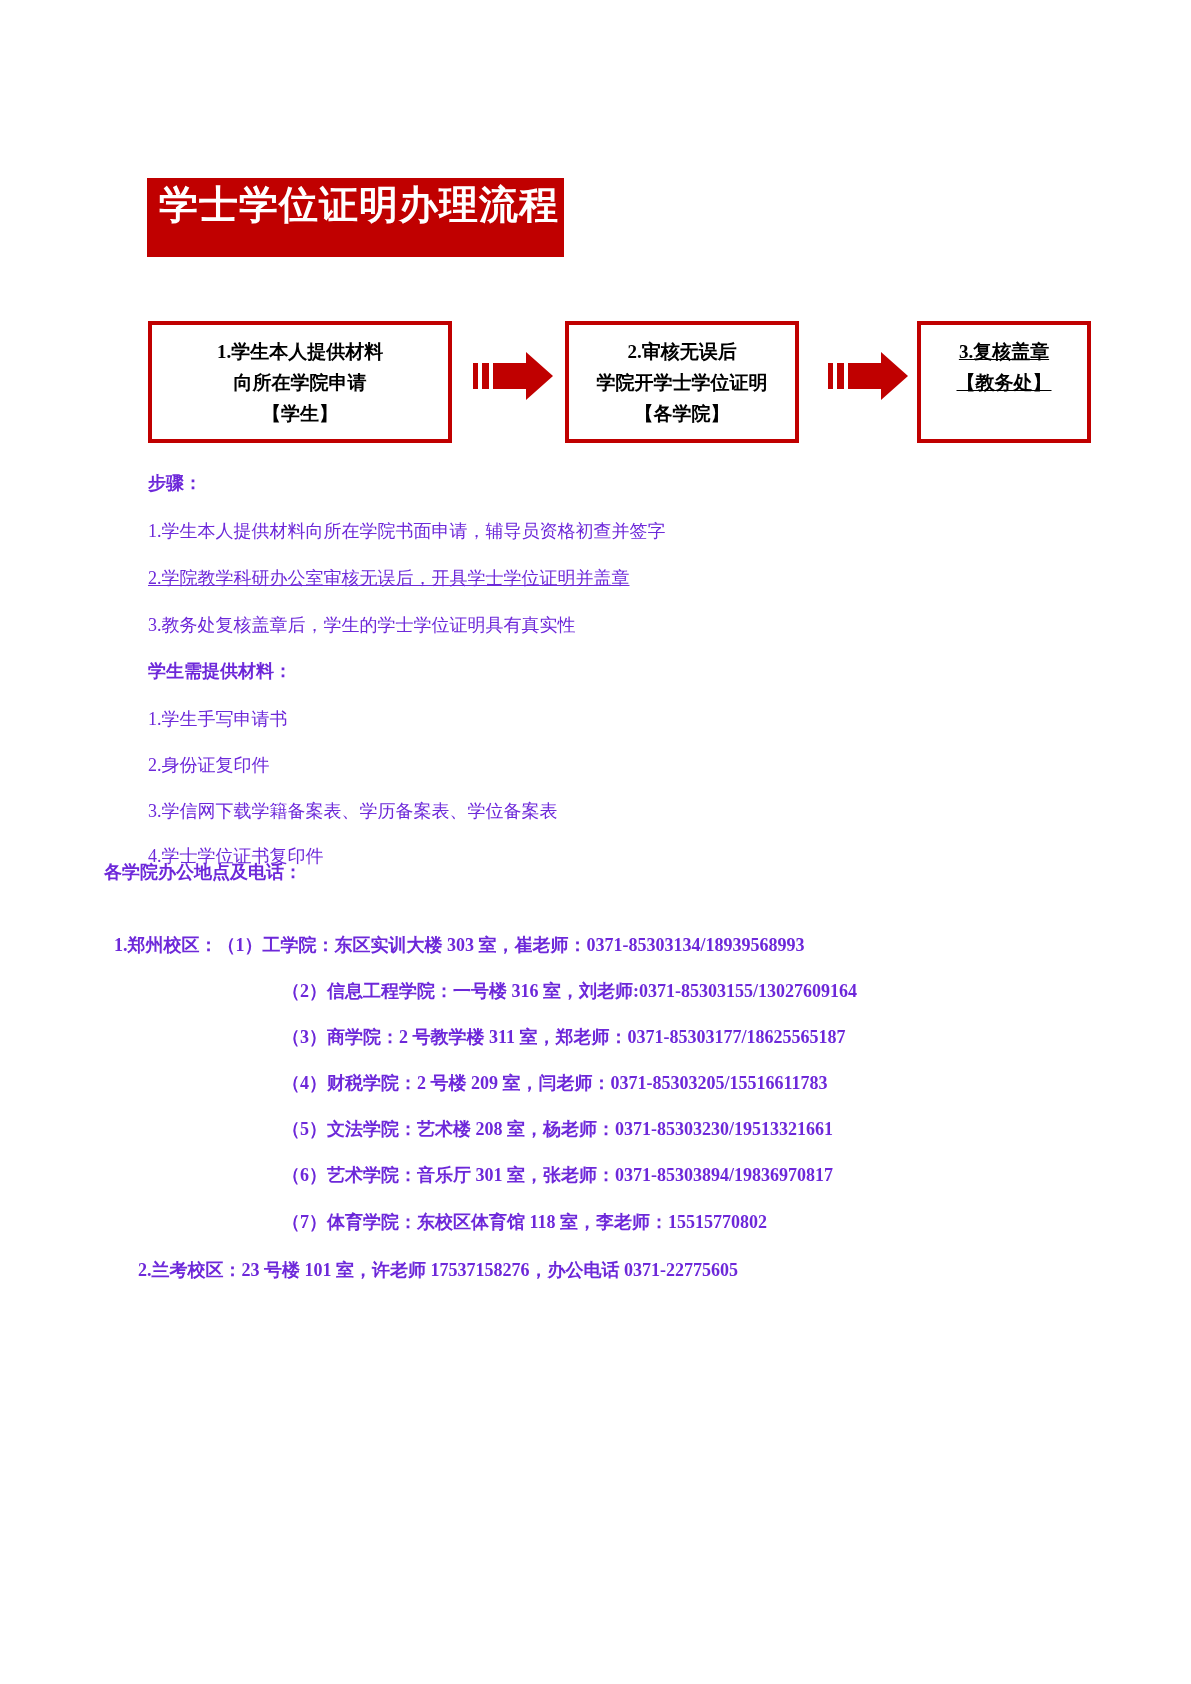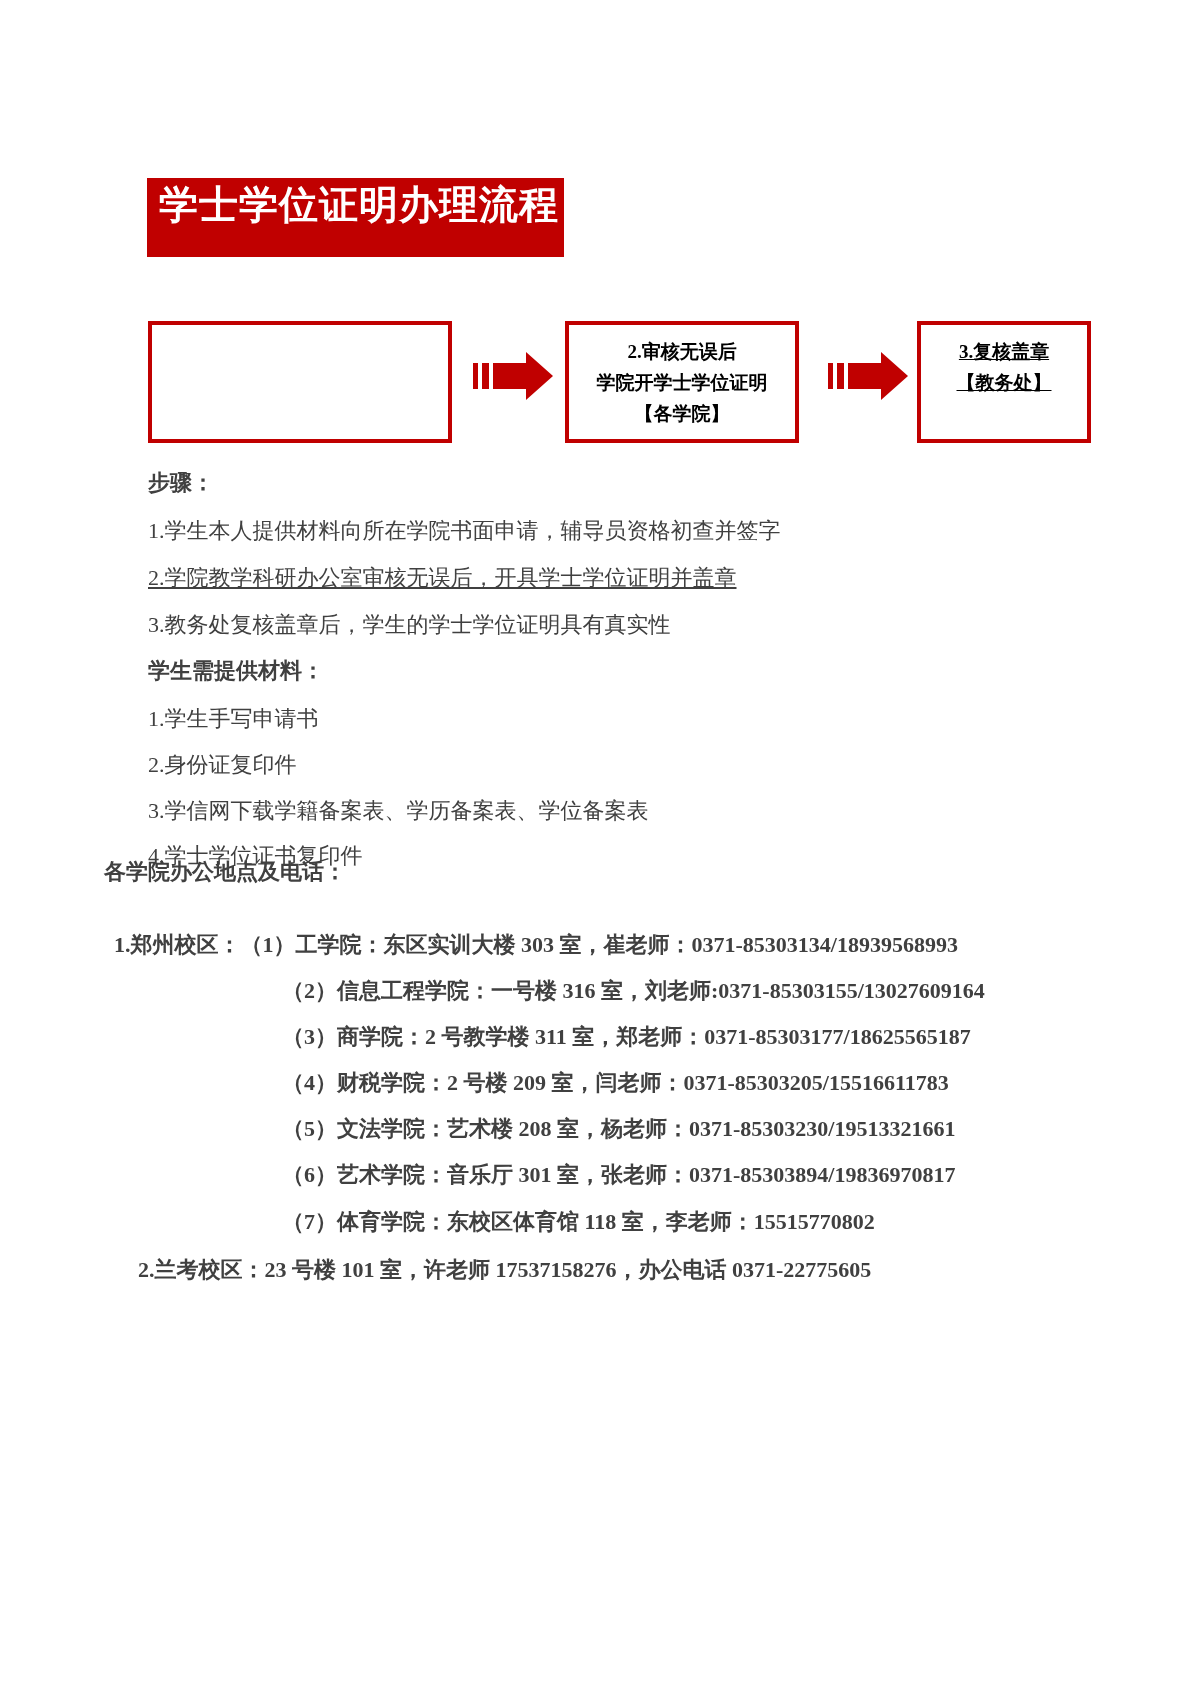--- a/index.html
+++ b/index.html
@@ -45,22 +45,22 @@
   .arrow {
     position: absolute;
     top: 352px;
     width: 80px;
     height: 48px;
   }
   .arrow1 { left: 473px; }
   .arrow2 { left: 828px; }
   .line {
     position: absolute;
-    color: #404040;
-    font-size: 22px;
+    color: #6d28d9;
+    font-size: 18px;
     white-space: nowrap;
     line-height: 26px;
   }
   .bold { font-weight: bold; }
 
   
   .h-steps      { left: 148px; top: 470px; }
   .step-0       { left: 148px; top: 518px; }
   .step-1       { left: 148px; top: 565px; text-decoration: underline; }
   .step-2       { left: 148px; top: 612px; }
@@ -82,20 +82,23 @@
 </head>
 <body>
 
 <div class="banner">
   <span>学士学位证明办理流程</span>
 </div>
 
 <div>
 
   <div class="flowbox box1">
+    <div>1.学生本人提供材料</div>
+    <div>向所在学院申请</div>
+    <div>【学生】</div>
   </div>
 
   <svg class="arrow arrow1" viewBox="0 0 80 48" aria-hidden="true">
     <rect x="0" y="11" width="5" height="26" fill="#C00000"></rect>
     <rect x="9" y="11" width="7" height="26" fill="#C00000"></rect>
     <rect x="20" y="11" width="34" height="26" fill="#C00000"></rect>
     <polygon points="53,0 80,24 53,48" fill="#C00000"></polygon>
   </svg>
 
   <div class="flowbox box2">

